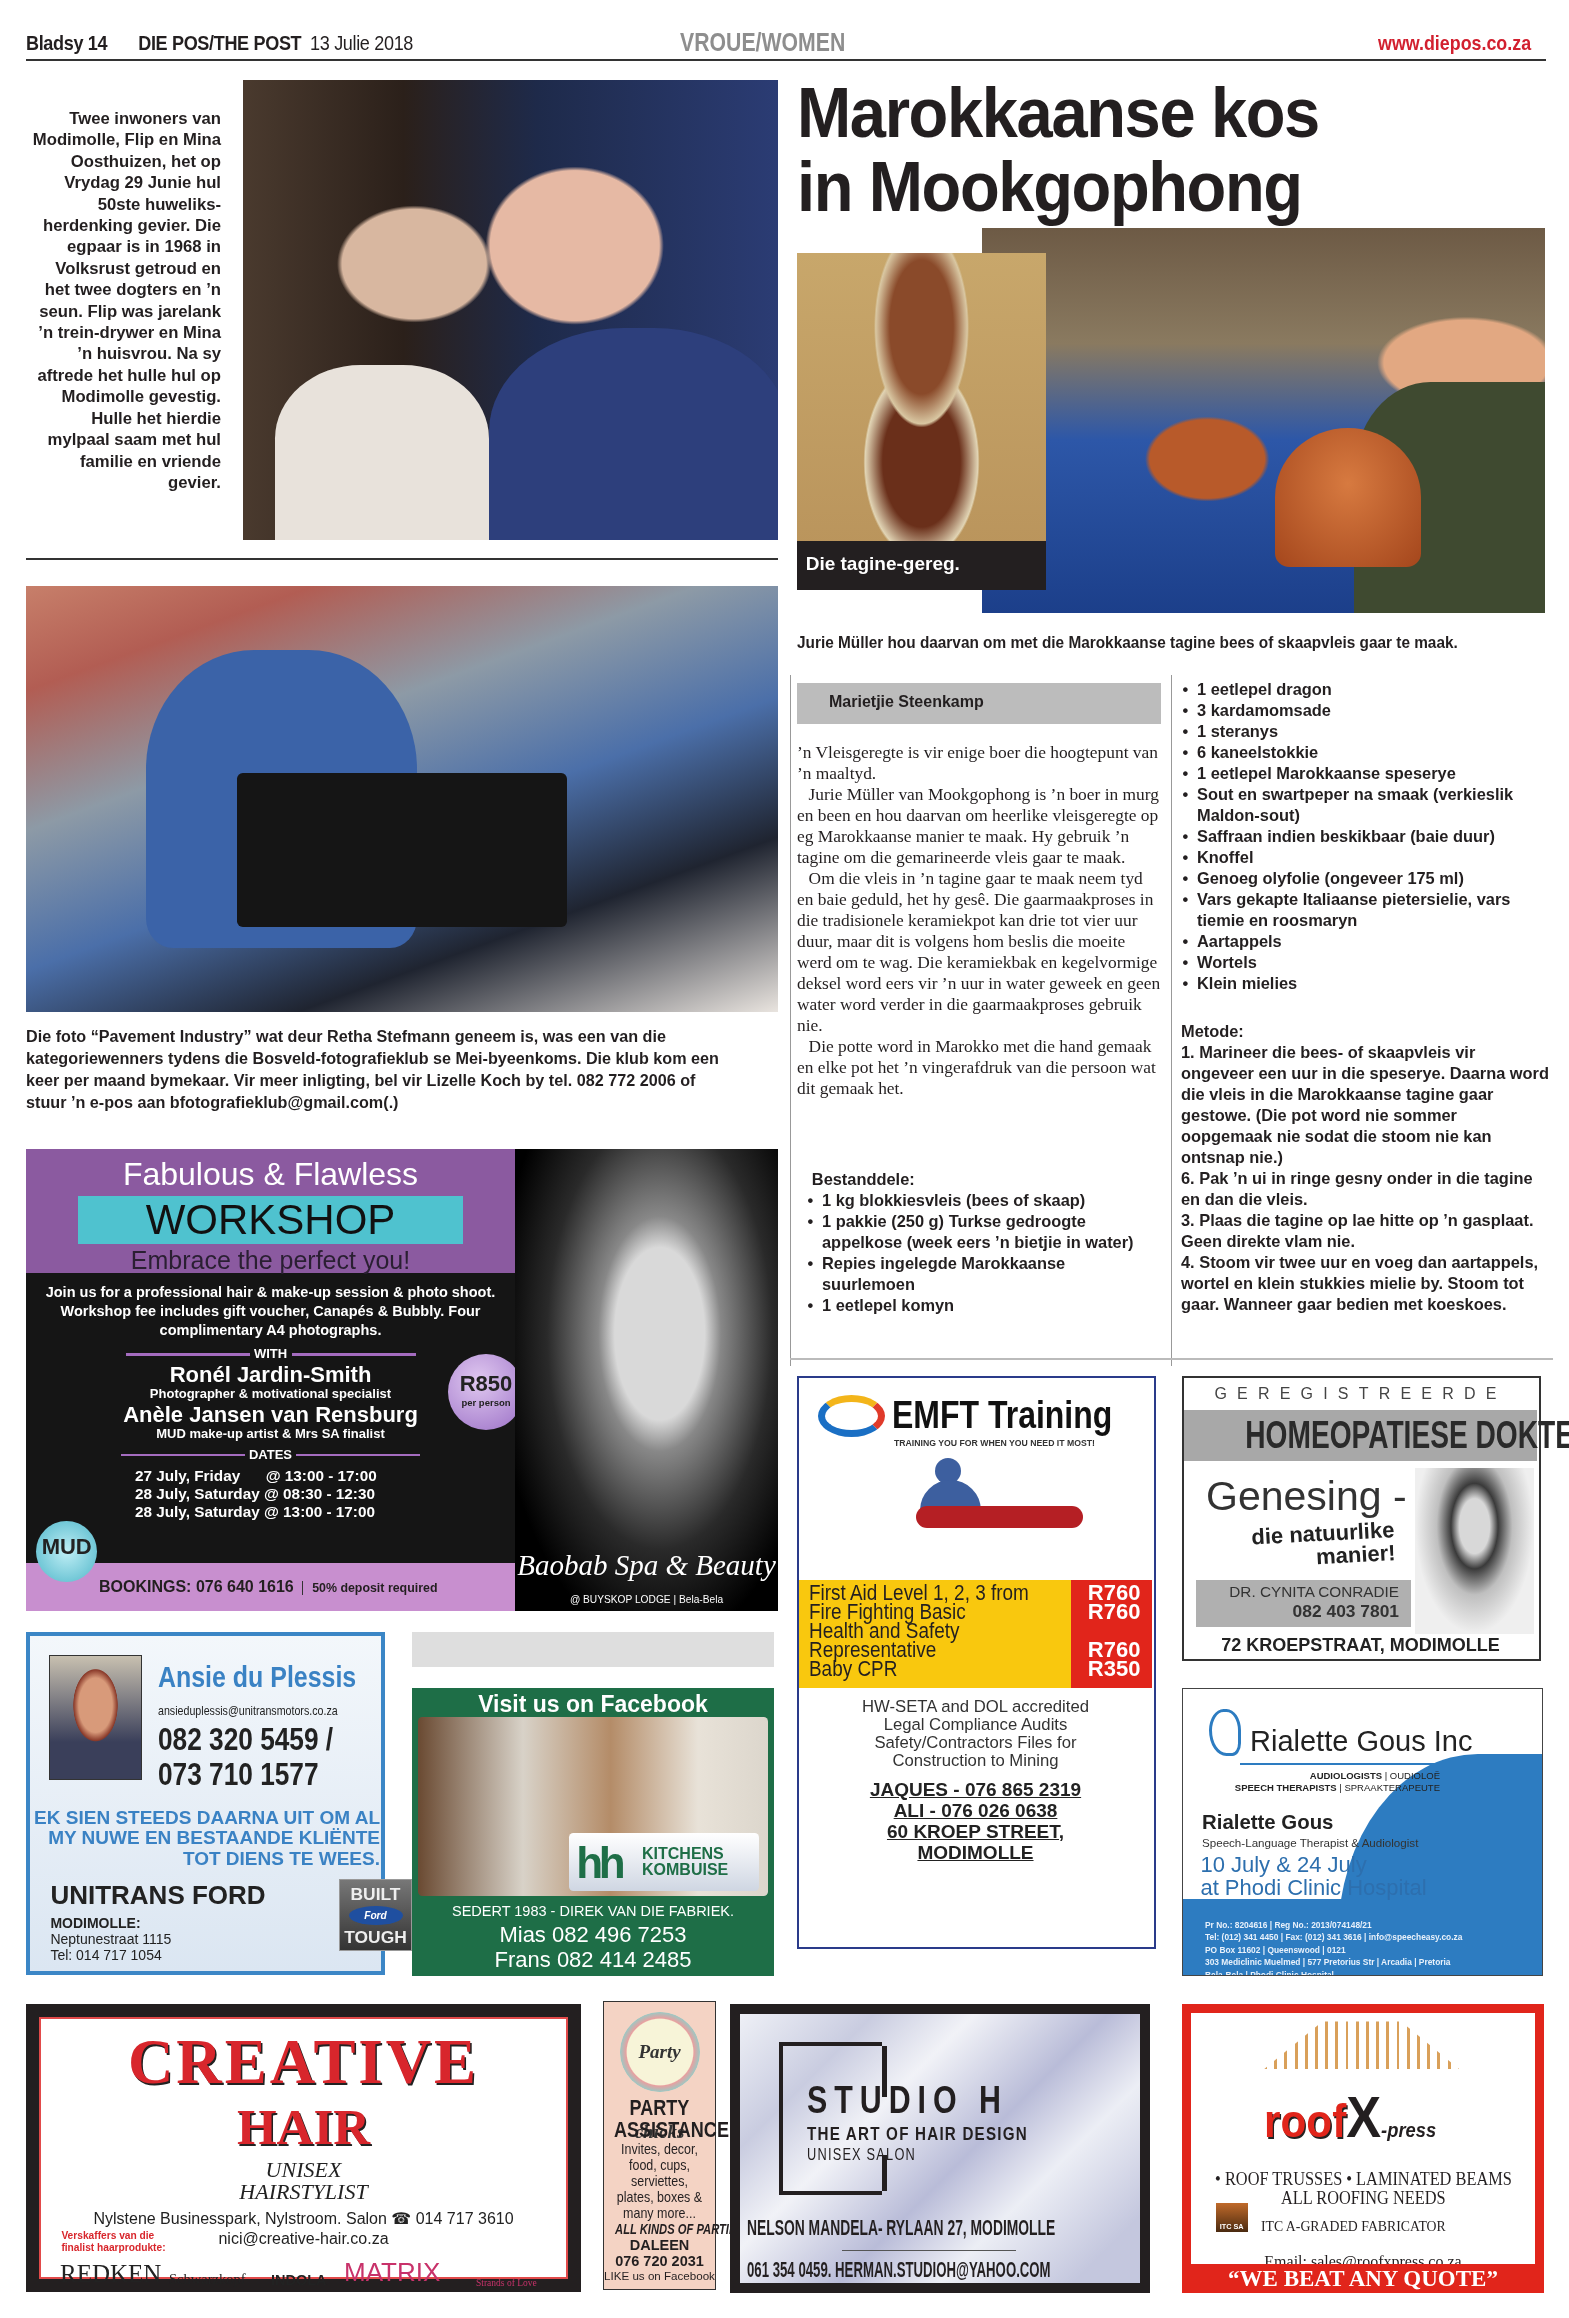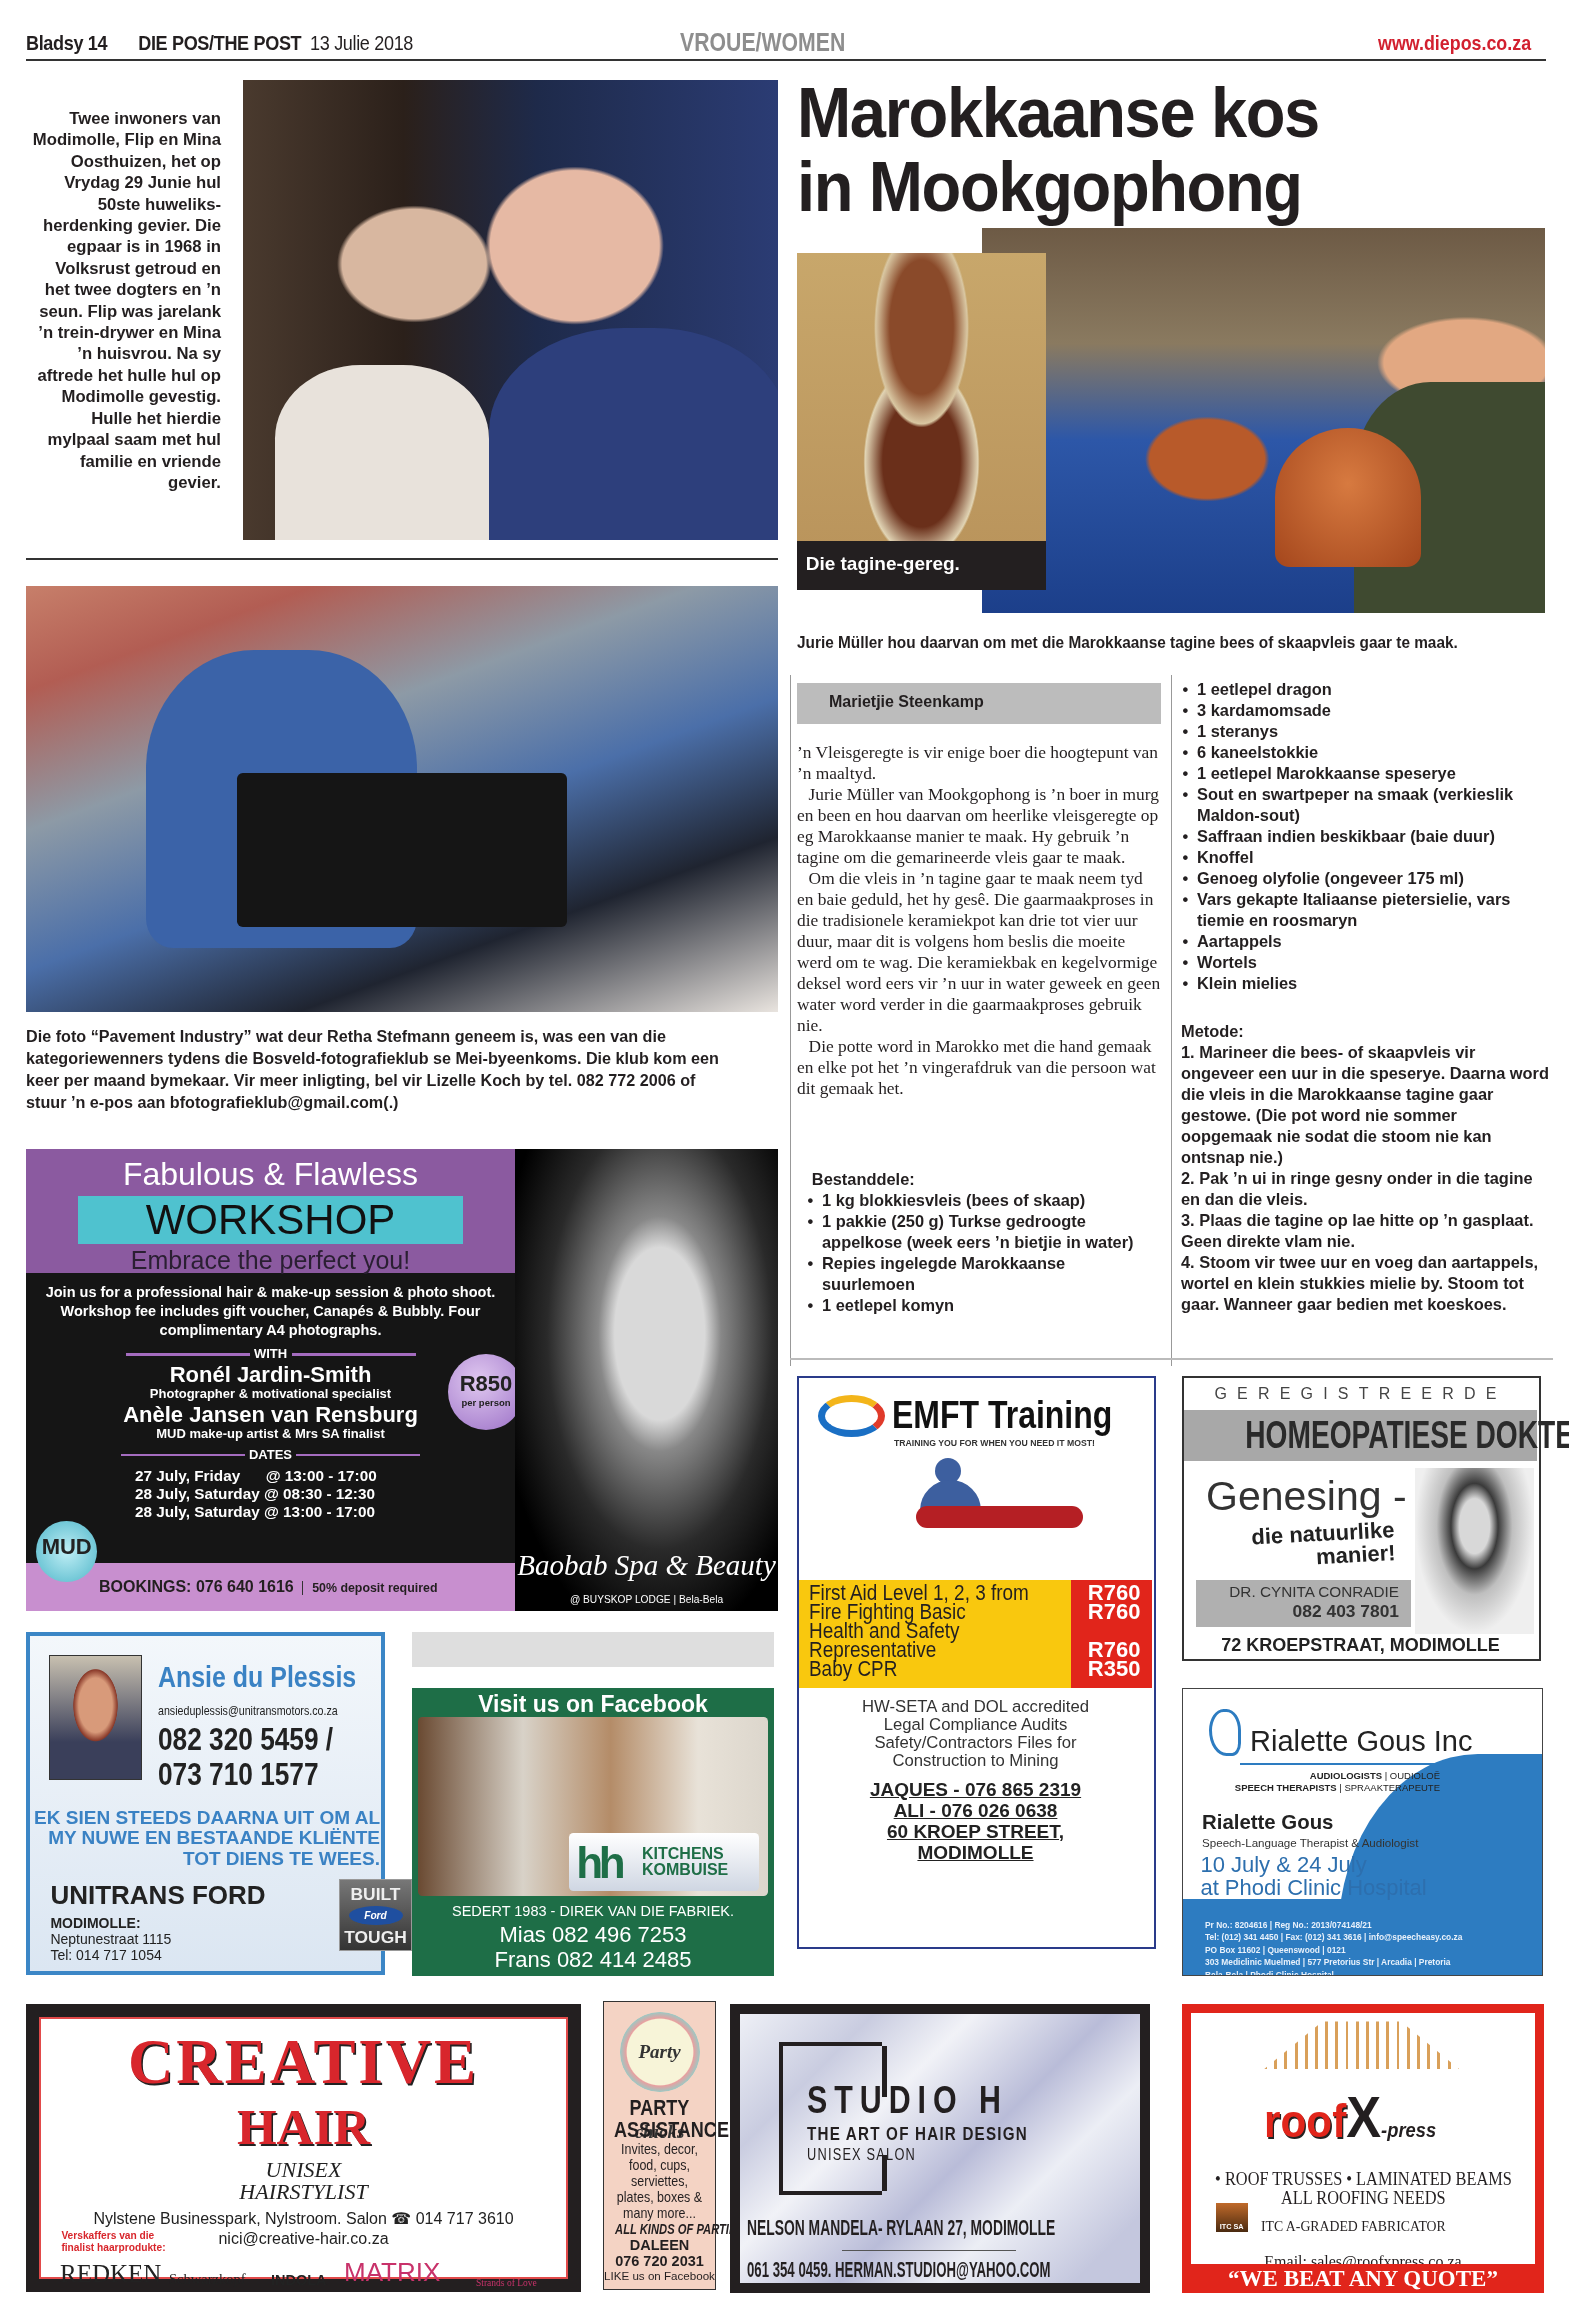--- a/index.html
+++ b/index.html
@@ -299,21 +299,21 @@
     <li>Genoeg olyfolie (ongeveer 175 ml)</li>
     <li>Vars gekapte Italiaanse pietersielie, vars tiemie en roosmaryn</li>
     <li>Aartappels</li>
     <li>Wortels</li>
     <li>Klein mielies</li>
   </ul>
 </div>
 <div class="abs method">
   <div>Metode:</div>
   <div>1. Marineer die bees- of skaapvleis vir ongeveer een uur in die speserye. Daarna word die vleis in die Marokkaanse tagine gaar gestowe. (Die pot word nie sommer oopgemaak nie sodat die stoom nie kan ontsnap nie.)</div>
-  <div>2. Pak ’n ui in ringe gesny onder in die tagine en dan die vleis.</div>
+  <div>6. Pak ’n ui in ringe gesny onder in die tagine en dan die vleis.</div>
   <div>3. Plaas die tagine op lae hitte op ’n gasplaat. Geen direkte vlam nie.</div>
   <div>4. Stoom vir twee uur en voeg dan aartappels, wortel en klein stukkies mielie by. Stoom tot gaar. Wanneer gaar bedien met koeskoes.</div>
 </div>
 <div class="abs vline"></div>
 <div class="abs vline2"></div>
 <div class="abs article-end"></div>
 
 <div class="abs emft">
   <div class="emft-logo"></div>
   <div class="emft-title">EMFT Training</div>

